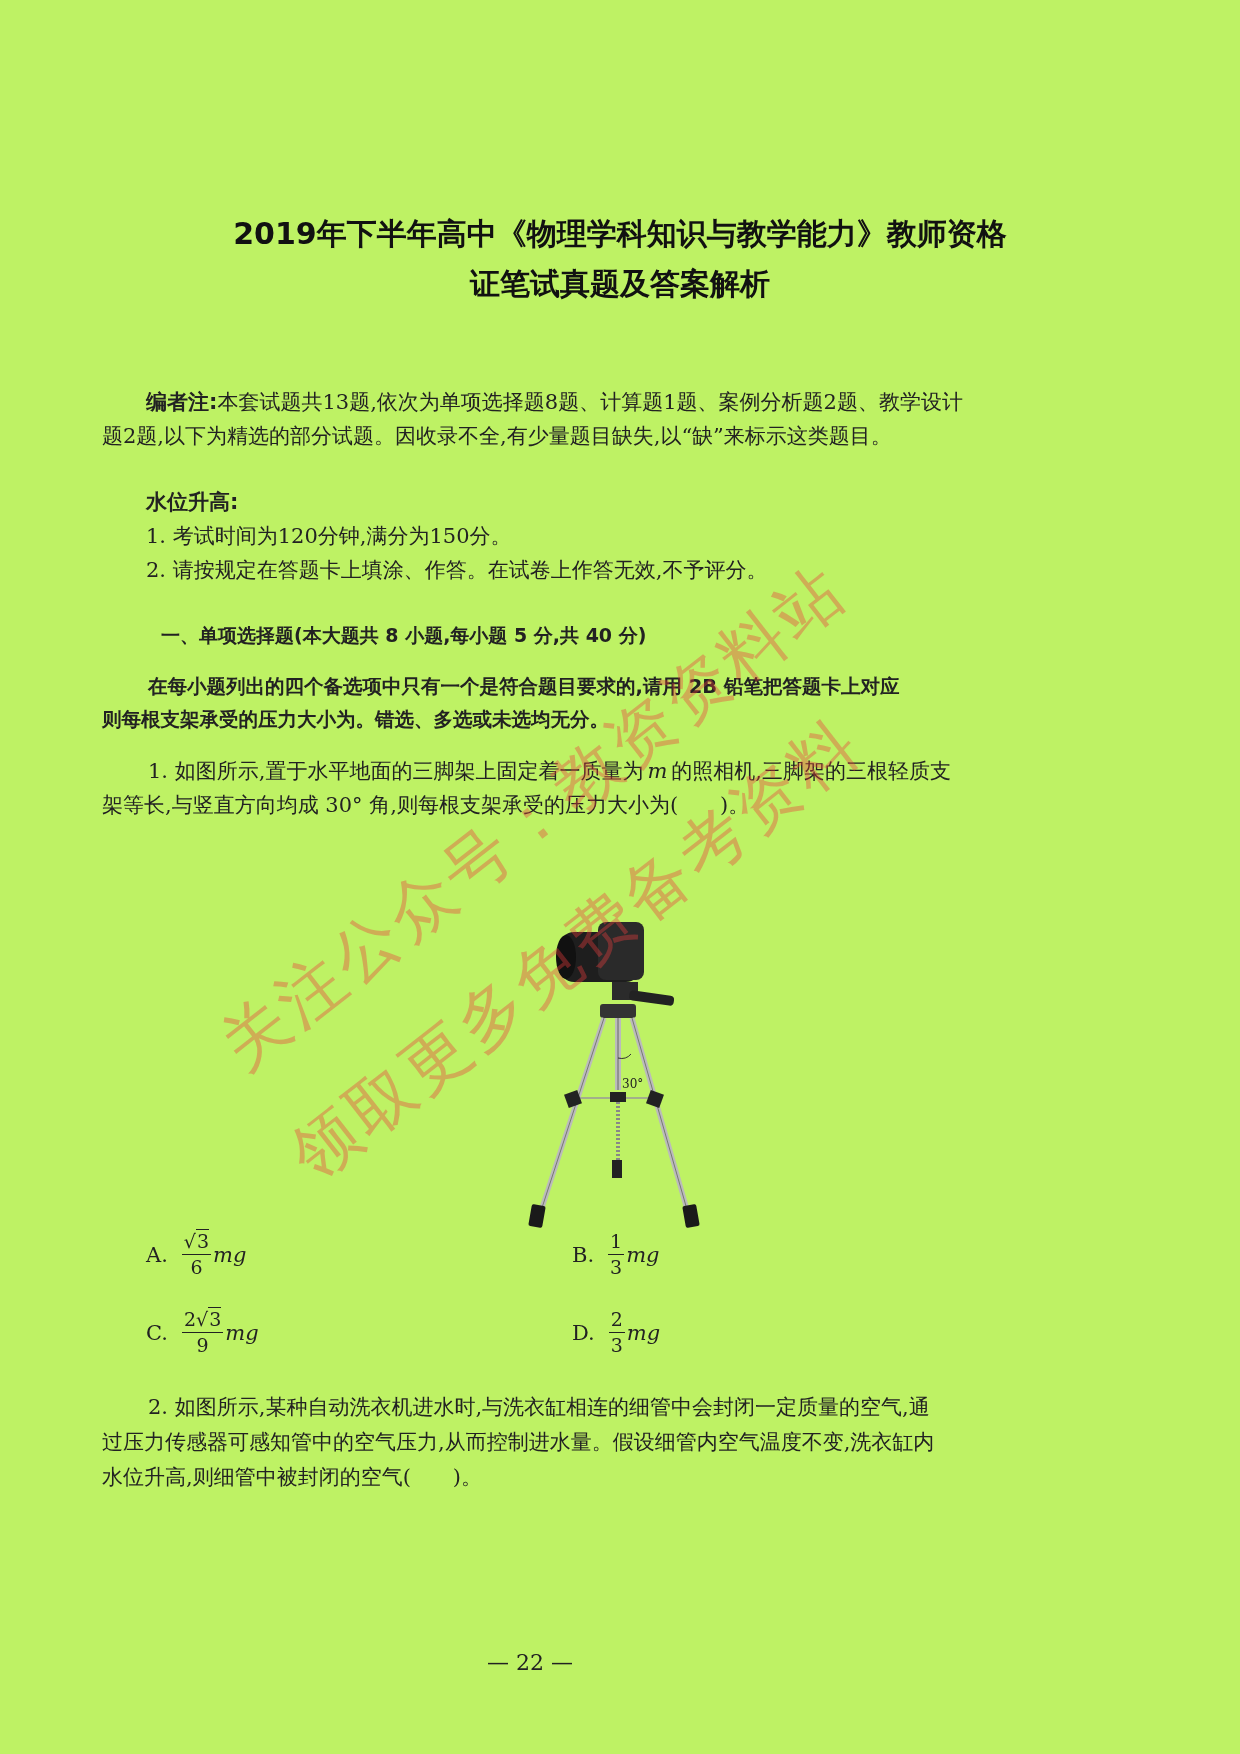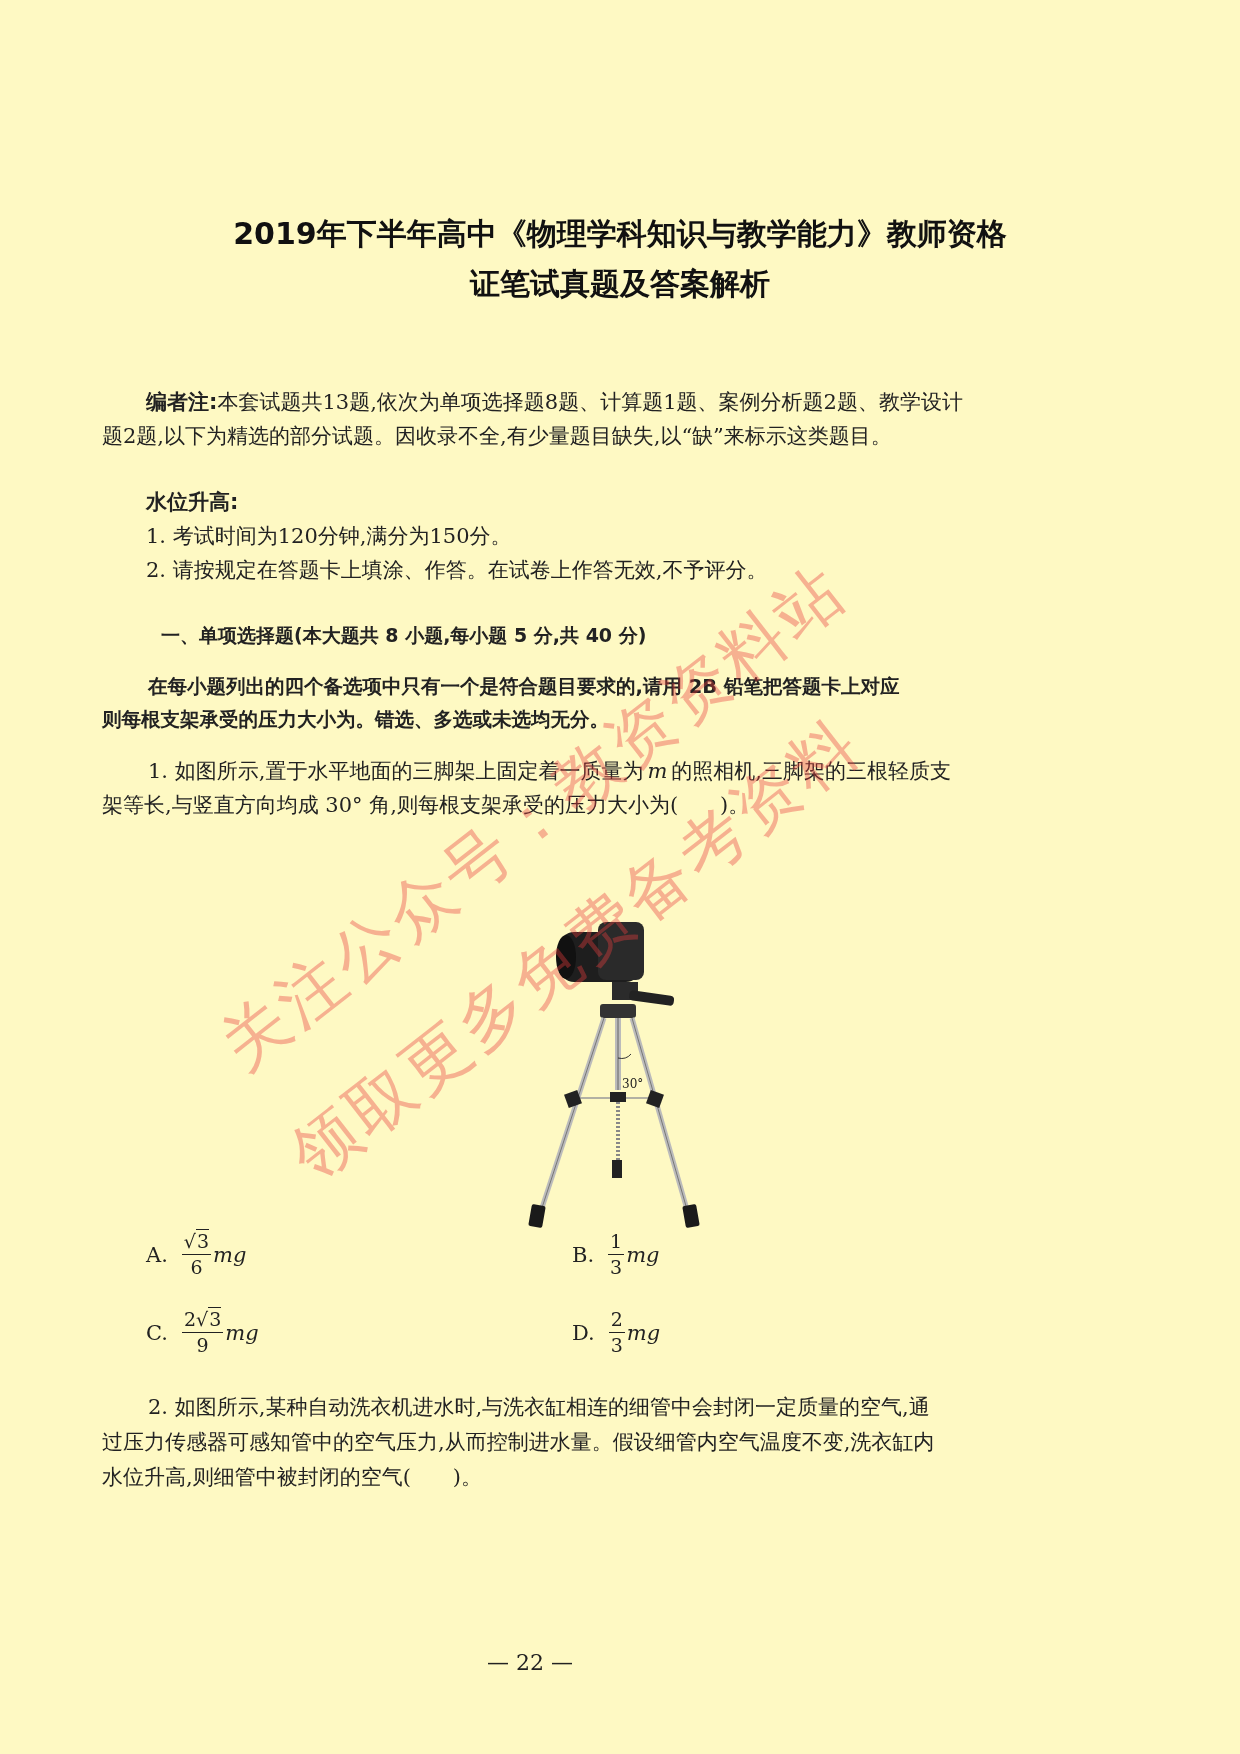--- a/index.html
+++ b/index.html
@@ -1,18 +1,18 @@
 <!DOCTYPE html>
 <html><head>
 <meta charset="utf-8">
 <style>
   html, body { margin: 0; padding: 0; background: #ffffff; }
   body { width: 1240px; height: 1754px; position: relative; overflow: hidden;
          font-family: "DejaVu Serif", "Liberation Serif", serif; color: #1a1a1a; }
-  .page { position: absolute; left: 0; top: 0; width: 1240px; height: 1754px; background: #fef9c3; }
+  .page { position: absolute; left: 0; top: 0; width: 1240px; height: 1754px; background: #bef264; }
   .title { position: absolute; left: 0; width: 1240px; text-align: center;
            font-family: "DejaVu Sans", "Liberation Sans", sans-serif; font-weight: bold;
            font-size: 30px; letter-spacing: 0px; color: #111; }
   .t1 { top: 214px; }
   .t2 { top: 264px; }
   .p { position: absolute; font-size: 21px; line-height: 37px; color: #222; white-space: nowrap; }
   .bold { font-weight: bold; font-family: "DejaVu Sans", "Liberation Sans", sans-serif; }
   .it { font-style: italic; }
   .opt { position: absolute; font-size: 21px; display: flex; align-items: center; color: #222; }
   .opt .lbl { margin-right: 14px; }

